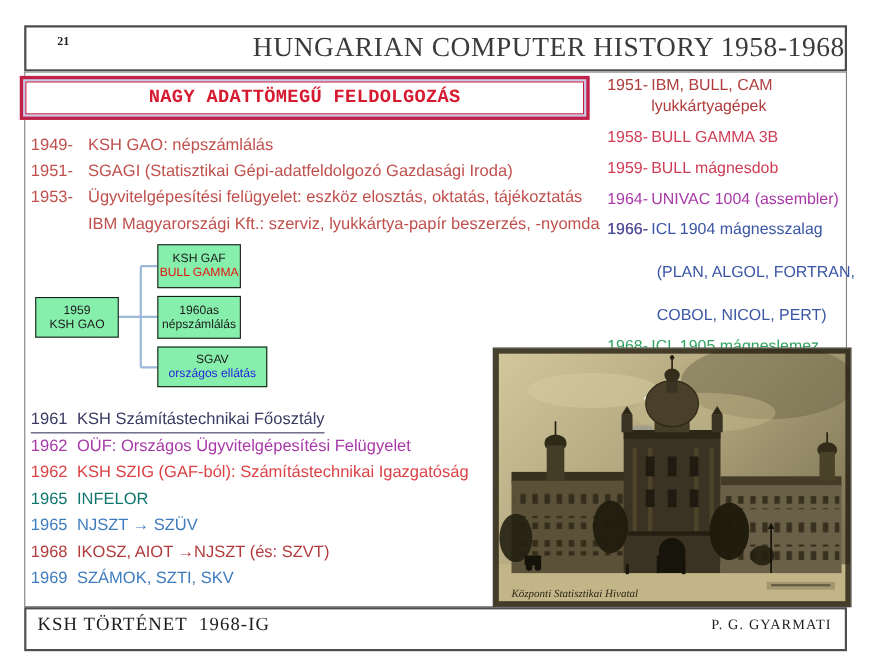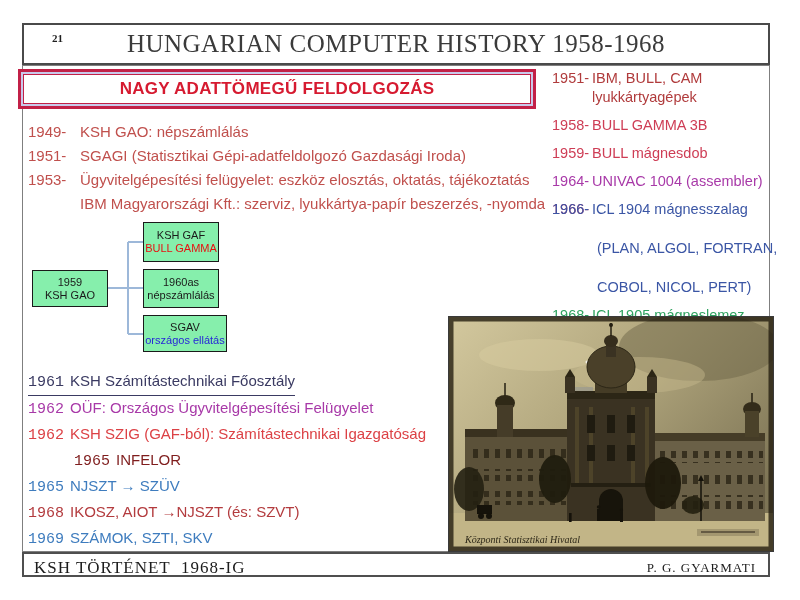--- a/index.html
+++ b/index.html
@@ -10,33 +10,33 @@
   
   .titlebar{
     position:absolute;left:22px;top:23px;width:748px;height:42px;
     border:2px solid #4a4a4a;background:#fff;box-sizing:border-box;
   }
   .pagenum{
     position:absolute;left:28px;top:7px;font-family:"Liberation Serif",serif;
     font-size:11px;font-weight:bold;color:#1f1f1f;
   }
   .slide-title{
-    display:block;text-align:center;line-height:38px;
+    display:block;text-align:right;line-height:38px;
     font-family:"Liberation Serif",serif;font-size:25px;color:#3b3b3b;
     letter-spacing:.5px;white-space:nowrap;
   }
   
   .mainbox{
     position:absolute;left:22px;top:65px;width:748px;height:487px;
     border:1px solid #7f7f7f;box-sizing:border-box;background:#fff;
   }
   
   .redbox{
     position:absolute;left:18px;top:69px;width:508px;
-    border:3px solid #c22047;padding:2px;background:#c9c9ea;box-sizing:content-box;
+    border:3px solid #c22047;padding:2px;background:#c9c9ea;box-sizing:content-box;font-family:Liberation Mono, monospace;
   }
   .redbox-inner{
     border:1px solid #c22047;background:#fff;text-align:center;
     line-height:28px;height:28px;
   }
   .redbox-inner span{
     font-size:17px;font-weight:bold;color:#d61a30;letter-spacing:.3px;
   }
   
   .hist-list{
@@ -47,41 +47,41 @@
   
   .diagram{position:absolute;left:32px;top:222px;width:190px;height:135px;}
   .dbox{
     position:absolute;border:1px solid #1a1a1a;background:#86efac;box-sizing:border-box;
     display:flex;flex-direction:column;justify-content:center;align-items:center;
     font-size:11px;line-height:13px;color:#1a1a1a;text-align:center;
   }
   .dbox-root{left:0;top:48px;width:76px;height:37px;}
   .dbox-c0{left:111px;top:0;width:76px;height:40px;}
   .dbox-c1{left:111px;top:47px;width:76px;height:39px;}
-  .dbox-c2{left:111px;top:93px;width:84px;height:37px;text-align:right;}
+  .dbox-c2{left:111px;top:93px;width:100px;height:37px;text-align:right;}
   .diagram svg{position:absolute;left:0;top:0;}
   
   .orgs-list{
     position:absolute;left:28px;top:369px;font-size:15px;line-height:24px;white-space:nowrap;
   }
-  .orgs-list .yr{display:inline-block;width:42px;font-family:Liberation Mono, monospace;}
+  .orgs-list .yr{display:inline-block;width:42px;}
   .orgs-list .u-row{display:inline-block;border-bottom:1px solid currentColor;}
   
   .machines{position:absolute;left:552px;top:69px;width:218px;}
   .mitem{position:relative;padding-left:40px;margin-bottom:9px;font-size:14.5px;line-height:19px;white-space:nowrap;}
   .mitem .yr{position:absolute;left:0;top:0;}
   .mitem .indent2{margin-left:5px;margin-top:20px;}
   
   .photo{
     position:absolute;left:448px;top:316px;width:324px;height:234px;
     border:1px solid #3a3a3a;box-sizing:content-box;overflow:hidden;background:#b0a67e;
   }
   
   .footerbar{
-    position:absolute;left:22px;top:552px;width:748px;height:25px;
+    position:absolute;left:22px;top:552px;width:748px;height:40px;
     border:2px solid #4f4f4f;box-sizing:border-box;background:#fff;
   }
   .footer-left{
     position:absolute;left:10px;top:0;line-height:27px;white-space:pre;
     font-family:"Liberation Serif",serif;font-size:17px;color:#1c1c1c;letter-spacing:1px;
   }
   .footer-right{
     position:absolute;right:12px;top:0;line-height:27px;
     font-family:"Liberation Serif",serif;font-size:13px;color:#1c1c1c;letter-spacing:1px;
   }
@@ -136,21 +136,21 @@
     <div style="color: rgb(38, 38, 216);">országos ellátás</div>
   </div>
 </div>
 
 <div class="orgs-list">
   <div style="color: rgb(58, 58, 98);">
     <span class="u-row"><span class="yr">1961</span><span>KSH Számítástechnikai Főosztály</span></span>
   </div>
   <div style="color: rgb(168, 57, 168);"><span class="yr">1962</span><span>OÜF: Országos Ügyvitelgépesítési Felügyelet</span></div>
   <div style="color: rgb(220, 65, 69);"><span class="yr">1962</span><span>KSH SZIG (GAF-ból): Számítástechnikai Igazgatóság</span></div>
-  <div style="color: #7f1d1d; margin-left: 46px;"><span class="yr">1965</span><span>INFELOR</span></div>
+  <div style="color: #0f766e;"><span class="yr">1965</span><span>INFELOR</span></div>
   <div style="color: rgb(62, 124, 190);"><span class="yr">1965</span><span>NJSZT → SZÜV</span></div>
   <div style="color: rgb(179, 59, 62);"><span class="yr">1968</span><span>IKOSZ, AIOT →NJSZT (és: SZVT)</span></div>
   <div style="color: rgb(62, 124, 190);"><span class="yr">1969</span><span>SZÁMOK, SZTI, SKV</span></div>
 </div>
 
 <div class="machines">
   <div class="mitem" style="color: rgb(176, 59, 60);">
     <span class="yr">1951-</span>
     <div>IBM, BULL, CAM</div>
     <div>lyukkártyagépek</div>

